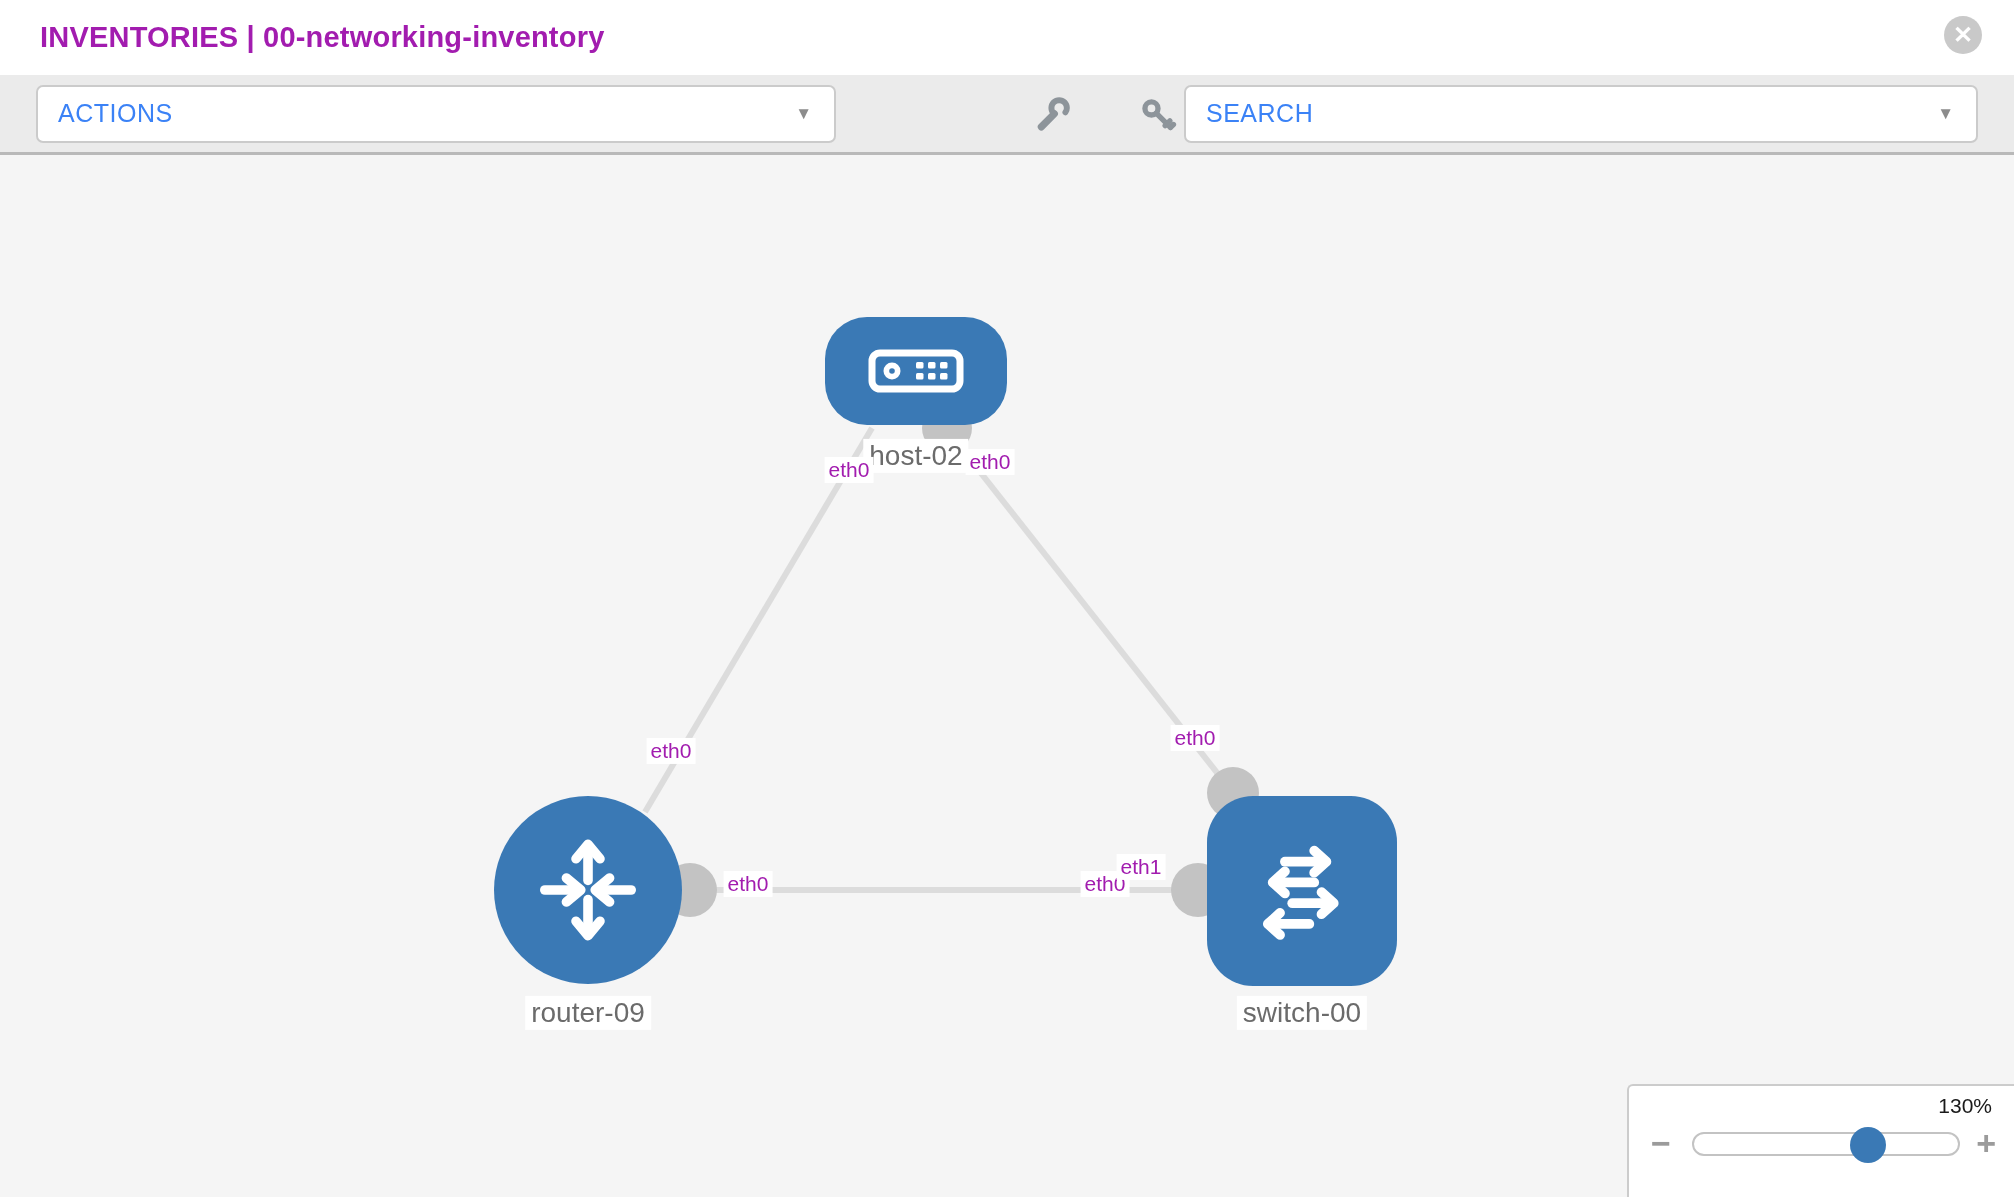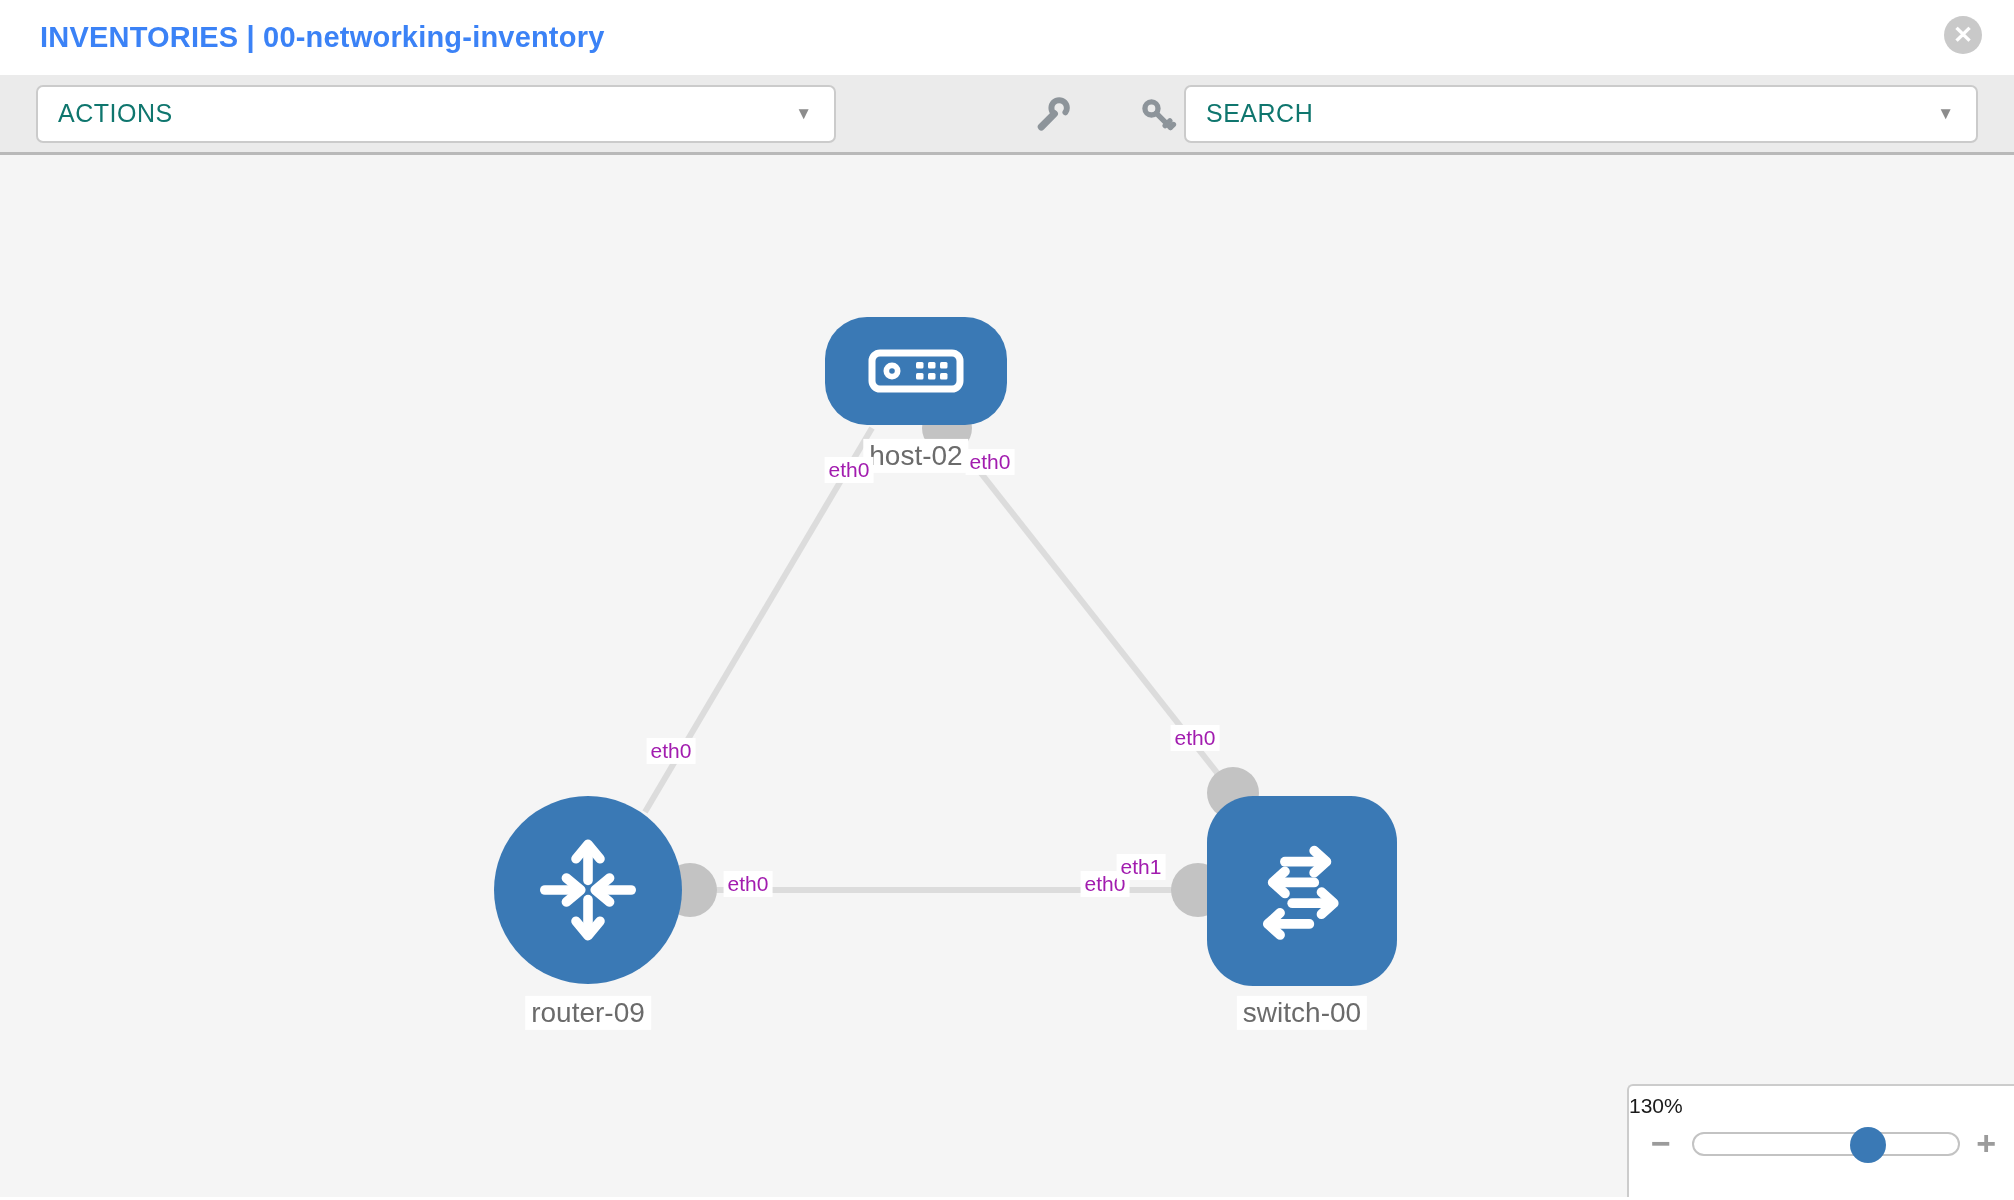--- a/index.html
+++ b/index.html
@@ -2,32 +2,32 @@
 <html><head>
 <meta charset="utf-8">
 <style>
   * { margin:0; padding:0; box-sizing:border-box; }
   html,body { width:2014px; height:1200px; overflow:hidden;
     font-family:"Liberation Sans", sans-serif; background:#fff; }
 
   
   .header { position:relative; height:75px; background:#fff;
     display:flex; align-items:center; padding:0 40px; }
-  .header-title { font-size:29px; font-weight:bold; color:#3b82f6; letter-spacing:.2px; }
+  .header-title { font-size:29px; font-weight:bold; color:#a21caf; letter-spacing:.2px; }
   .close-btn { position:absolute; right:32px; top:16px; width:38px; height:38px;
     border-radius:50%; background:#c9c9c9; color:#fff; font-size:24px; font-weight:bold;
     display:flex; align-items:center; justify-content:center; cursor:pointer; line-height:1; }
 
   
   .toolbar { height:80px; background:#ebebeb; border-bottom:3px solid #b9b9b9;
     display:flex; align-items:center; }
   .select-box { height:58px; background:#fff; border:2px solid #cbcbcb; border-radius:7px;
     display:flex; align-items:center; justify-content:space-between;
     padding:0 22px 0 20px; cursor:pointer; }
-  .select-box .sel-label { font-size:25px; color:#0f766e; letter-spacing:.5px; }
+  .select-box .sel-label { font-size:25px; color:#3b82f6; letter-spacing:.5px; }
   .caret { font-size:17px; color:#8c8c8c; }
   .actions-box { margin-left:36px; width:800px; }
   .search-box  { margin-left:auto; margin-right:36px; width:794px; }
   .tool-icons { position:absolute; left:1030px; top:85px; width:150px; height:60px;
     display:flex; align-items:center; justify-content:space-between; }
   .tool-icon { width:44px; height:44px; display:flex; align-items:center;
     justify-content:center; cursor:pointer; color:#8d949a; }
 
   
   .canvas { position:relative; width:2014px; height:1042px; background:#f5f5f5; }
@@ -41,21 +41,21 @@
 
   .chip { position:absolute; transform:translate(-50%,-50%); background:#fff;
     white-space:nowrap; line-height:1.15; }
   .node-label { font-size:28px; color:#6b6b6b; padding:1px 6px; }
   .if-label { font-size:21px; color:#a21caf; padding:1px 4px; }
 
   
   .zoom-panel { position:absolute; right:0; bottom:0; width:387px; height:113px;
     background:#fff; border:2px solid #ccc; border-right:none; border-bottom:none;
     border-top-left-radius:6px; }
-  .zoom-value { position:absolute; left:0; right:22px; top:8px; text-align:left;
+  .zoom-value { position:absolute; left:0; right:22px; top:8px; text-align:right;
     font-size:21px; color:#1a1a1a; }
   .zoom-minus,.zoom-plus { position:absolute; top:40px; font-size:34px; font-weight:bold;
     color:#9b9b9b; cursor:pointer; line-height:1; }
   .zoom-minus { left:22px; }
   .zoom-plus  { right:18px; }
   .zoom-track { position:absolute; left:63px; top:46px; width:268px; height:24px;
     background:#fff; border:2px solid #c3c3c3; border-radius:12px; cursor:pointer; }
   .zoom-thumb { position:absolute; left:156px; top:-7px; width:36px; height:36px;
     border-radius:50%; background:#3a79b5; cursor:grab; }
 </style>

